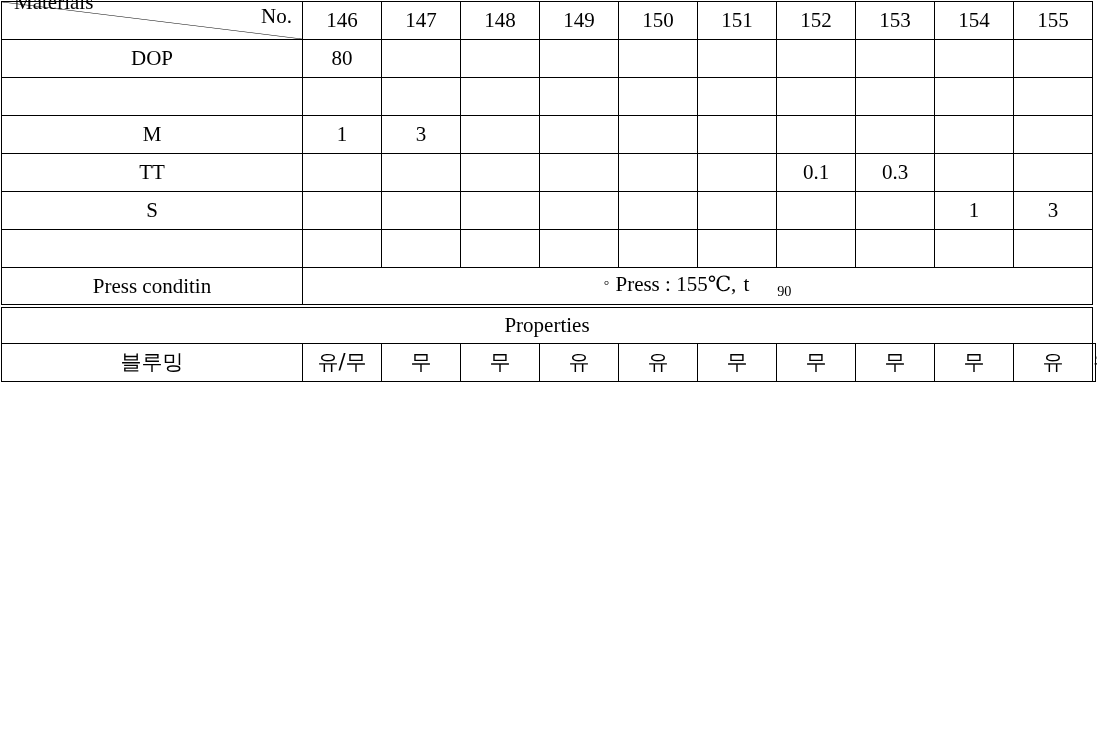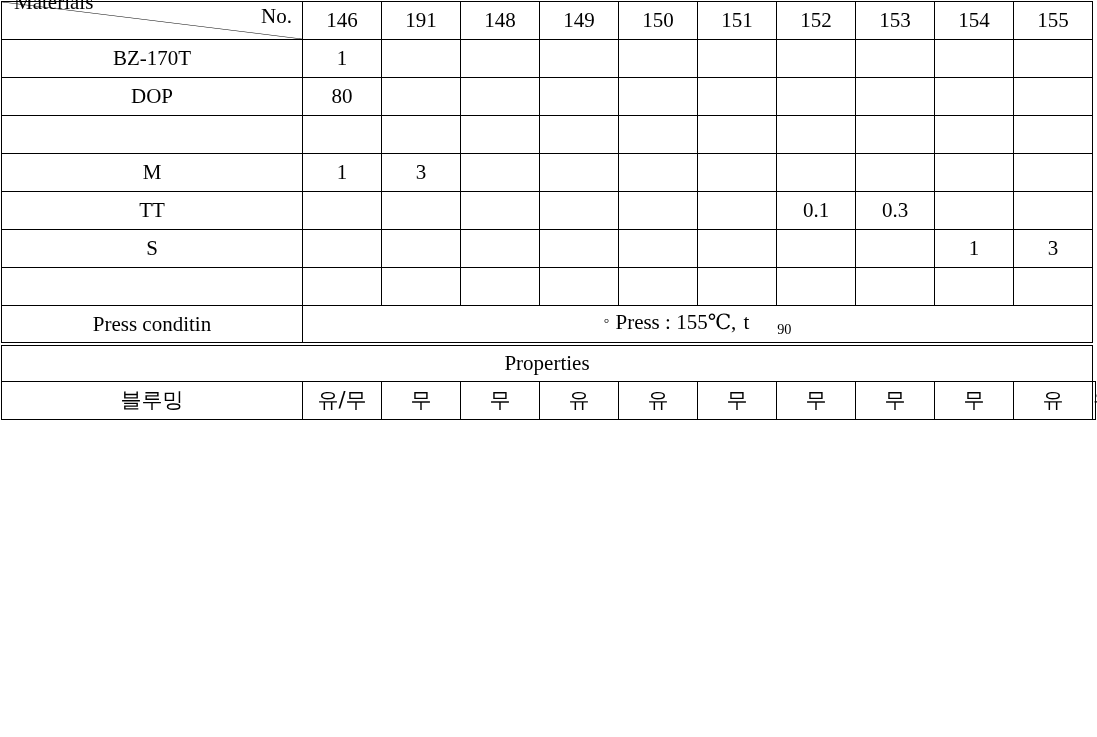--- a/index.html
+++ b/index.html
@@ -136,45 +136,32 @@
 
       <tr>
         <td class="corner">
           <svg class="corner-diag" viewBox="0 0 301 96" preserveAspectRatio="none">
             <line x1="0" y1="0" x2="301" y2="96" stroke="#000000" stroke-width="1.2"></line>
           </svg>
           <span class="corner-no">No.</span>
           <span class="corner-mat">Materials</span>
         </td>
         <td class="numhead">146</td>
-        <td class="numhead">191</td>
+        <td class="numhead">147</td>
         <td class="numhead">148</td>
         <td class="numhead">149</td>
         <td class="numhead">150</td>
         <td class="numhead">151</td>
         <td class="numhead">152</td>
         <td class="numhead">153</td>
         <td class="numhead">154</td>
         <td class="numhead">155</td>
       </tr>
 
 
-      <tr>
-        <td>BZ-170T</td>
-        <td>1</td>
-        <td></td>
-        <td></td>
-        <td></td>
-        <td></td>
-        <td></td>
-        <td></td>
-        <td></td>
-        <td></td>
-        <td></td>
-      </tr>
 
       <tr>
         <td>DOP</td>
         <td>80</td>
         <td></td>
         <td></td>
         <td></td>
         <td></td>
         <td></td>
         <td></td>

